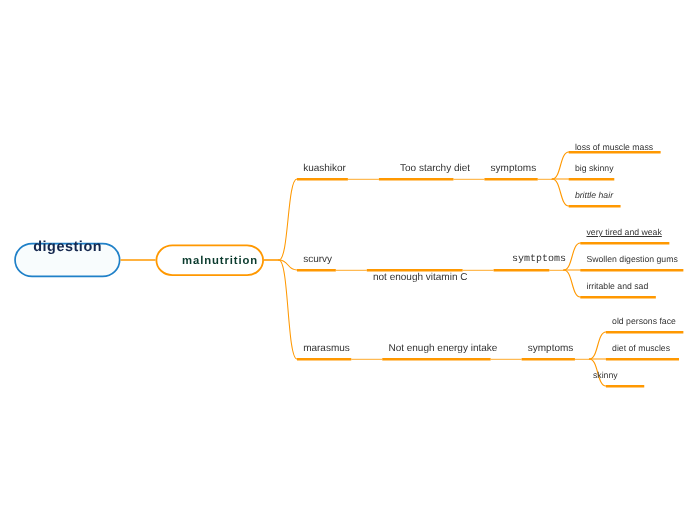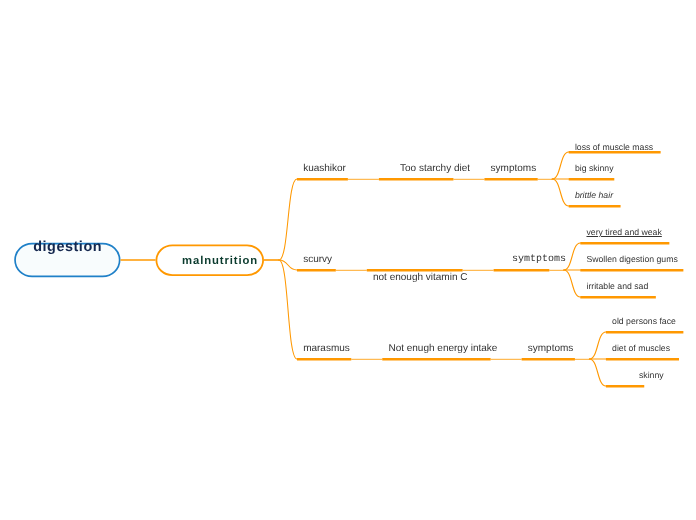--- a/index.html
+++ b/index.html
@@ -82,14 +82,14 @@
   <div class="lbl l2-lbl" style="left: 512px; top: 253.875px; font-family: Liberation Mono, monospace;">symtptoms</div>
   <div class="lbl leaf-lbl" style="left: 586.469px; top: 226.875px; text-decoration: underline;">very tired and weak</div>
   <div class="lbl leaf-lbl" style="left: 586.469px; top: 253.875px;">Swollen digestion gums</div>
   <div class="lbl leaf-lbl" style="left: 586.469px; top: 280.875px;">irritable and sad</div>
 
   <div class="lbl l2-lbl" style="left: 303.15px; top: 342.875px;">marasmus</div>
   <div class="lbl l2-lbl" style="left: 388.413px; top: 342.875px;">Not enugh energy intake</div>
   <div class="lbl l2-lbl" style="left: 527.784px; top: 342.875px;">symptoms</div>
   <div class="lbl leaf-lbl" style="left: 612.078px; top: 315.875px;">old persons face</div>
   <div class="lbl leaf-lbl" style="left: 612.078px; top: 342.875px;">diet of muscles</div>
-  <div class="lbl leaf-lbl" style="left: 639px; top: 369.875px;">skinny</div>
+  <div class="lbl leaf-lbl" style="left: 593px; top: 369.875px;">skinny</div>
 </div>
 
 </body></html>

